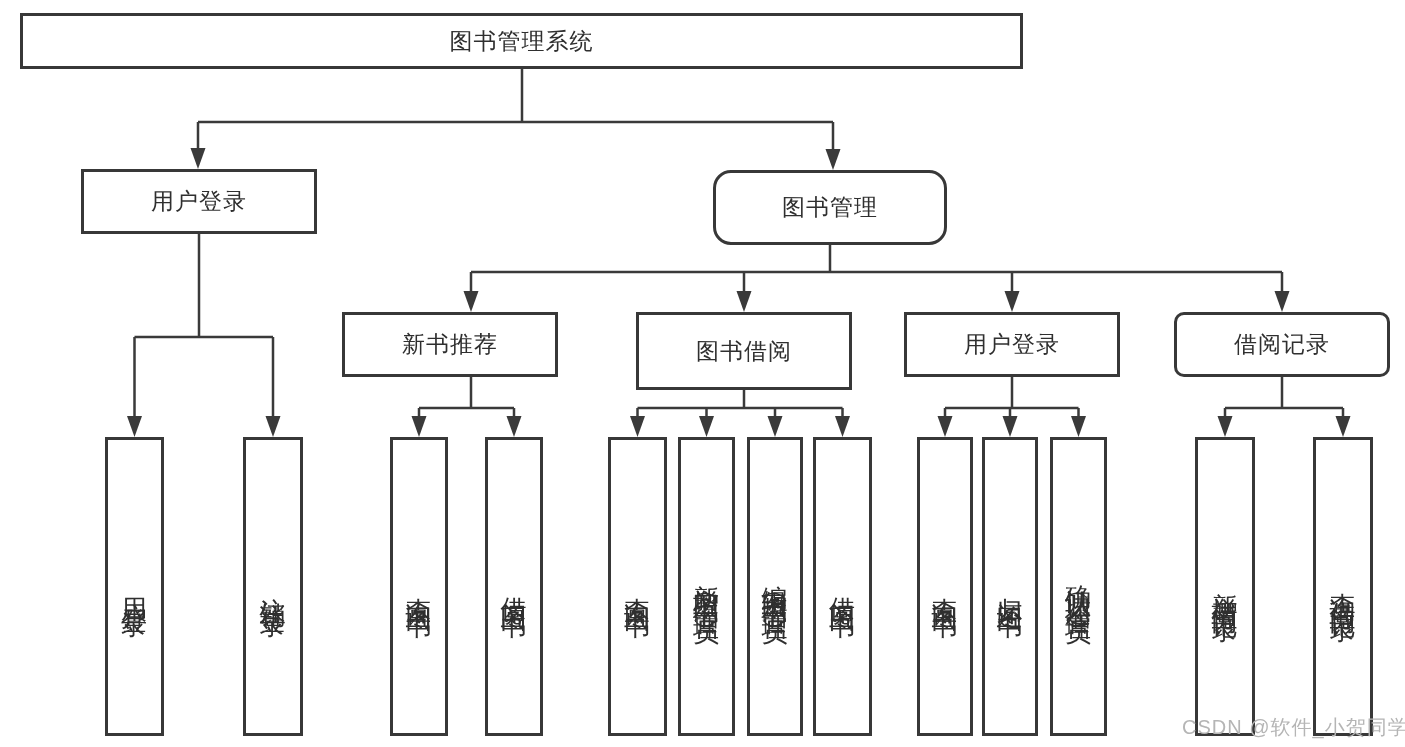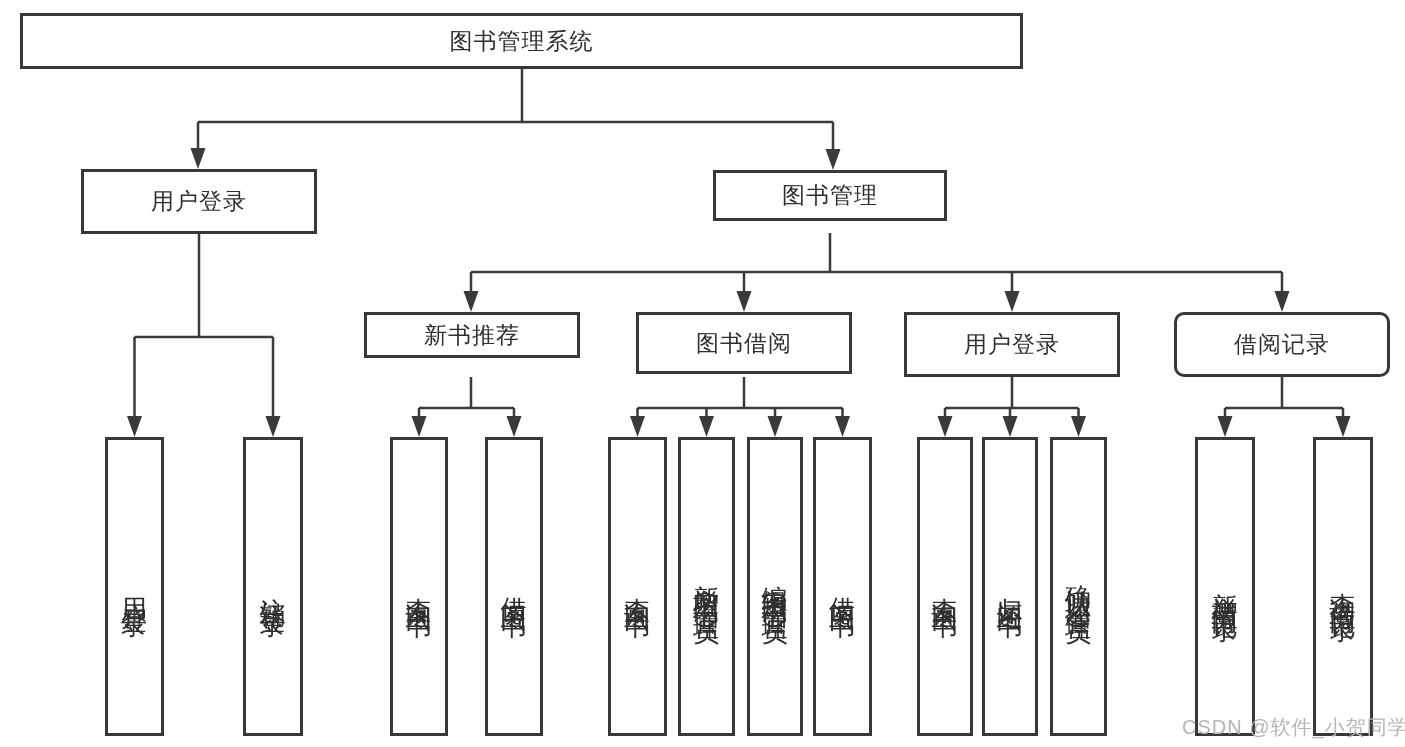--- a/index.html
+++ b/index.html
@@ -77,28 +77,28 @@
     <path class="arrow" d="M1335.5 416 L1350.5 416 L1343 437 Z"></path>
   </svg>
 
   <div class="box" style="left:20px;top:13px;width:1003px;height:56px;">
     <span class="h-label">图书管理系统</span>
   </div>
 
   <div class="box" style="left:81px;top:169px;width:236px;height:65px;">
     <span class="h-label">用户登录</span>
   </div>
-  <div class="box" style="left:713px;top:170px;width:234px;height:51px;">
+  <div class="box" style="left:713px;top:170px;width:234px;height:75px;border-radius:18px;">
     <span class="h-label">图书管理</span>
   </div>
 
-  <div class="box" style="left:364px;top:312px;width:216px;height:46px;">
+  <div class="box" style="left:342px;top:312px;width:216px;height:65px;">
     <span class="h-label">新书推荐</span>
   </div>
-  <div class="box" style="left:636px;top:312px;width:216px;height:62px;">
+  <div class="box" style="left:636px;top:312px;width:216px;height:78px;">
     <span class="h-label">图书借阅</span>
   </div>
   <div class="box" style="left:904px;top:312px;width:216px;height:65px;">
     <span class="h-label">用户登录</span>
   </div>
   <div class="box" style="left:1174px;top:312px;width:216px;height:65px;border-radius:10px;">
     <span class="h-label">借阅记录</span>
   </div>
 
   <div class="box leaf" style="left:105px;top:437px;width:59px;height:299px;">

